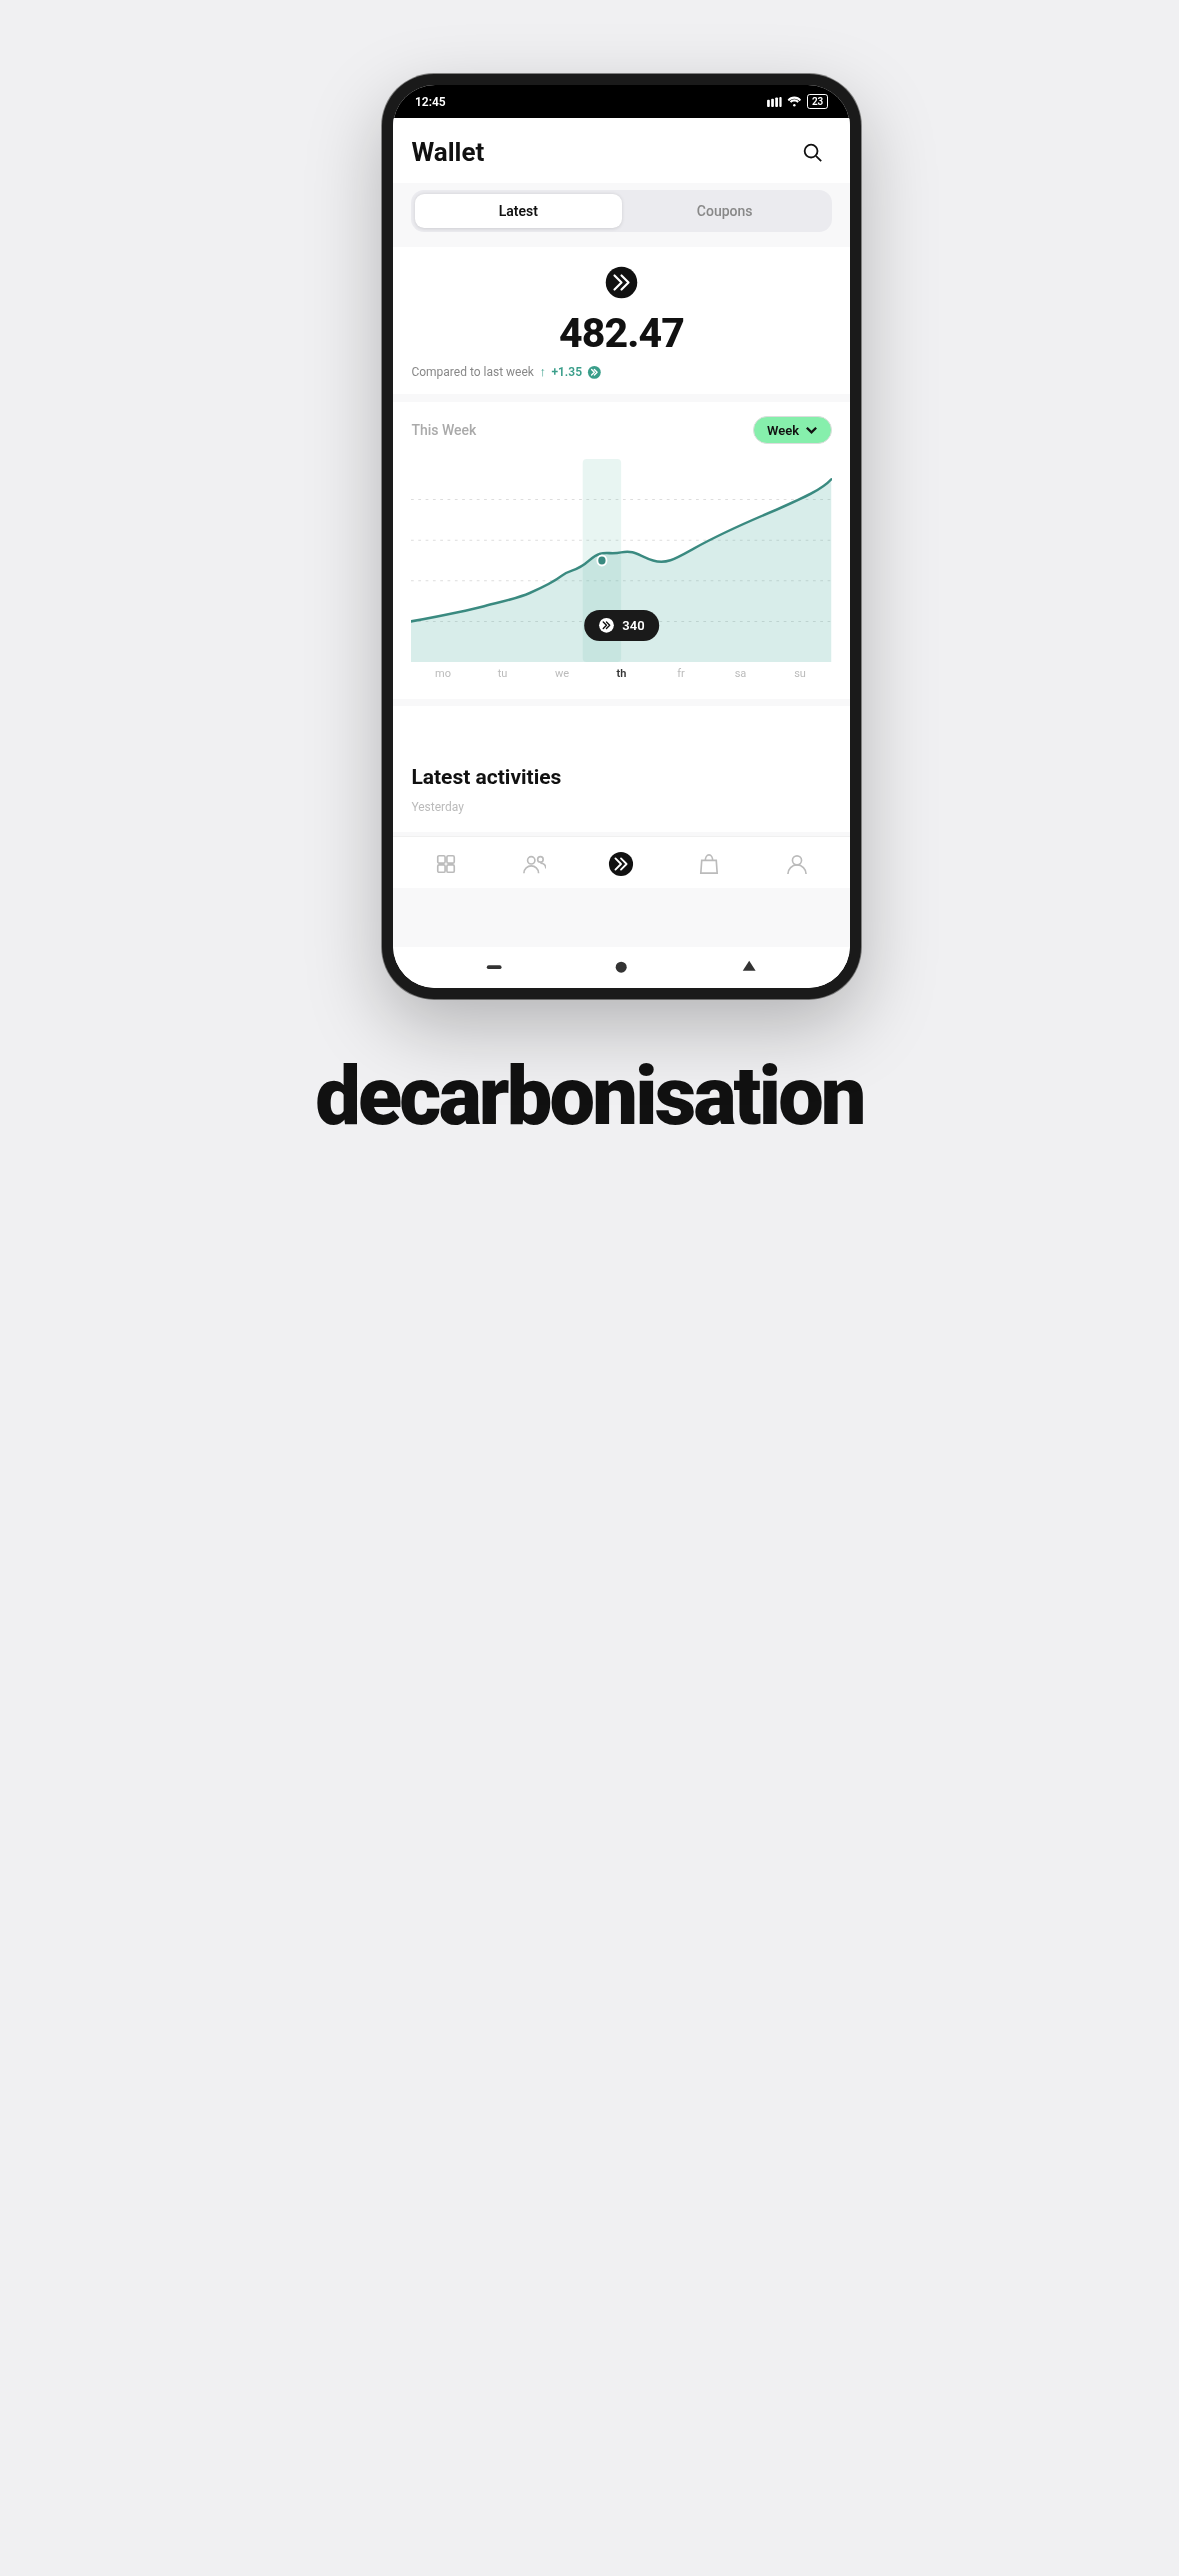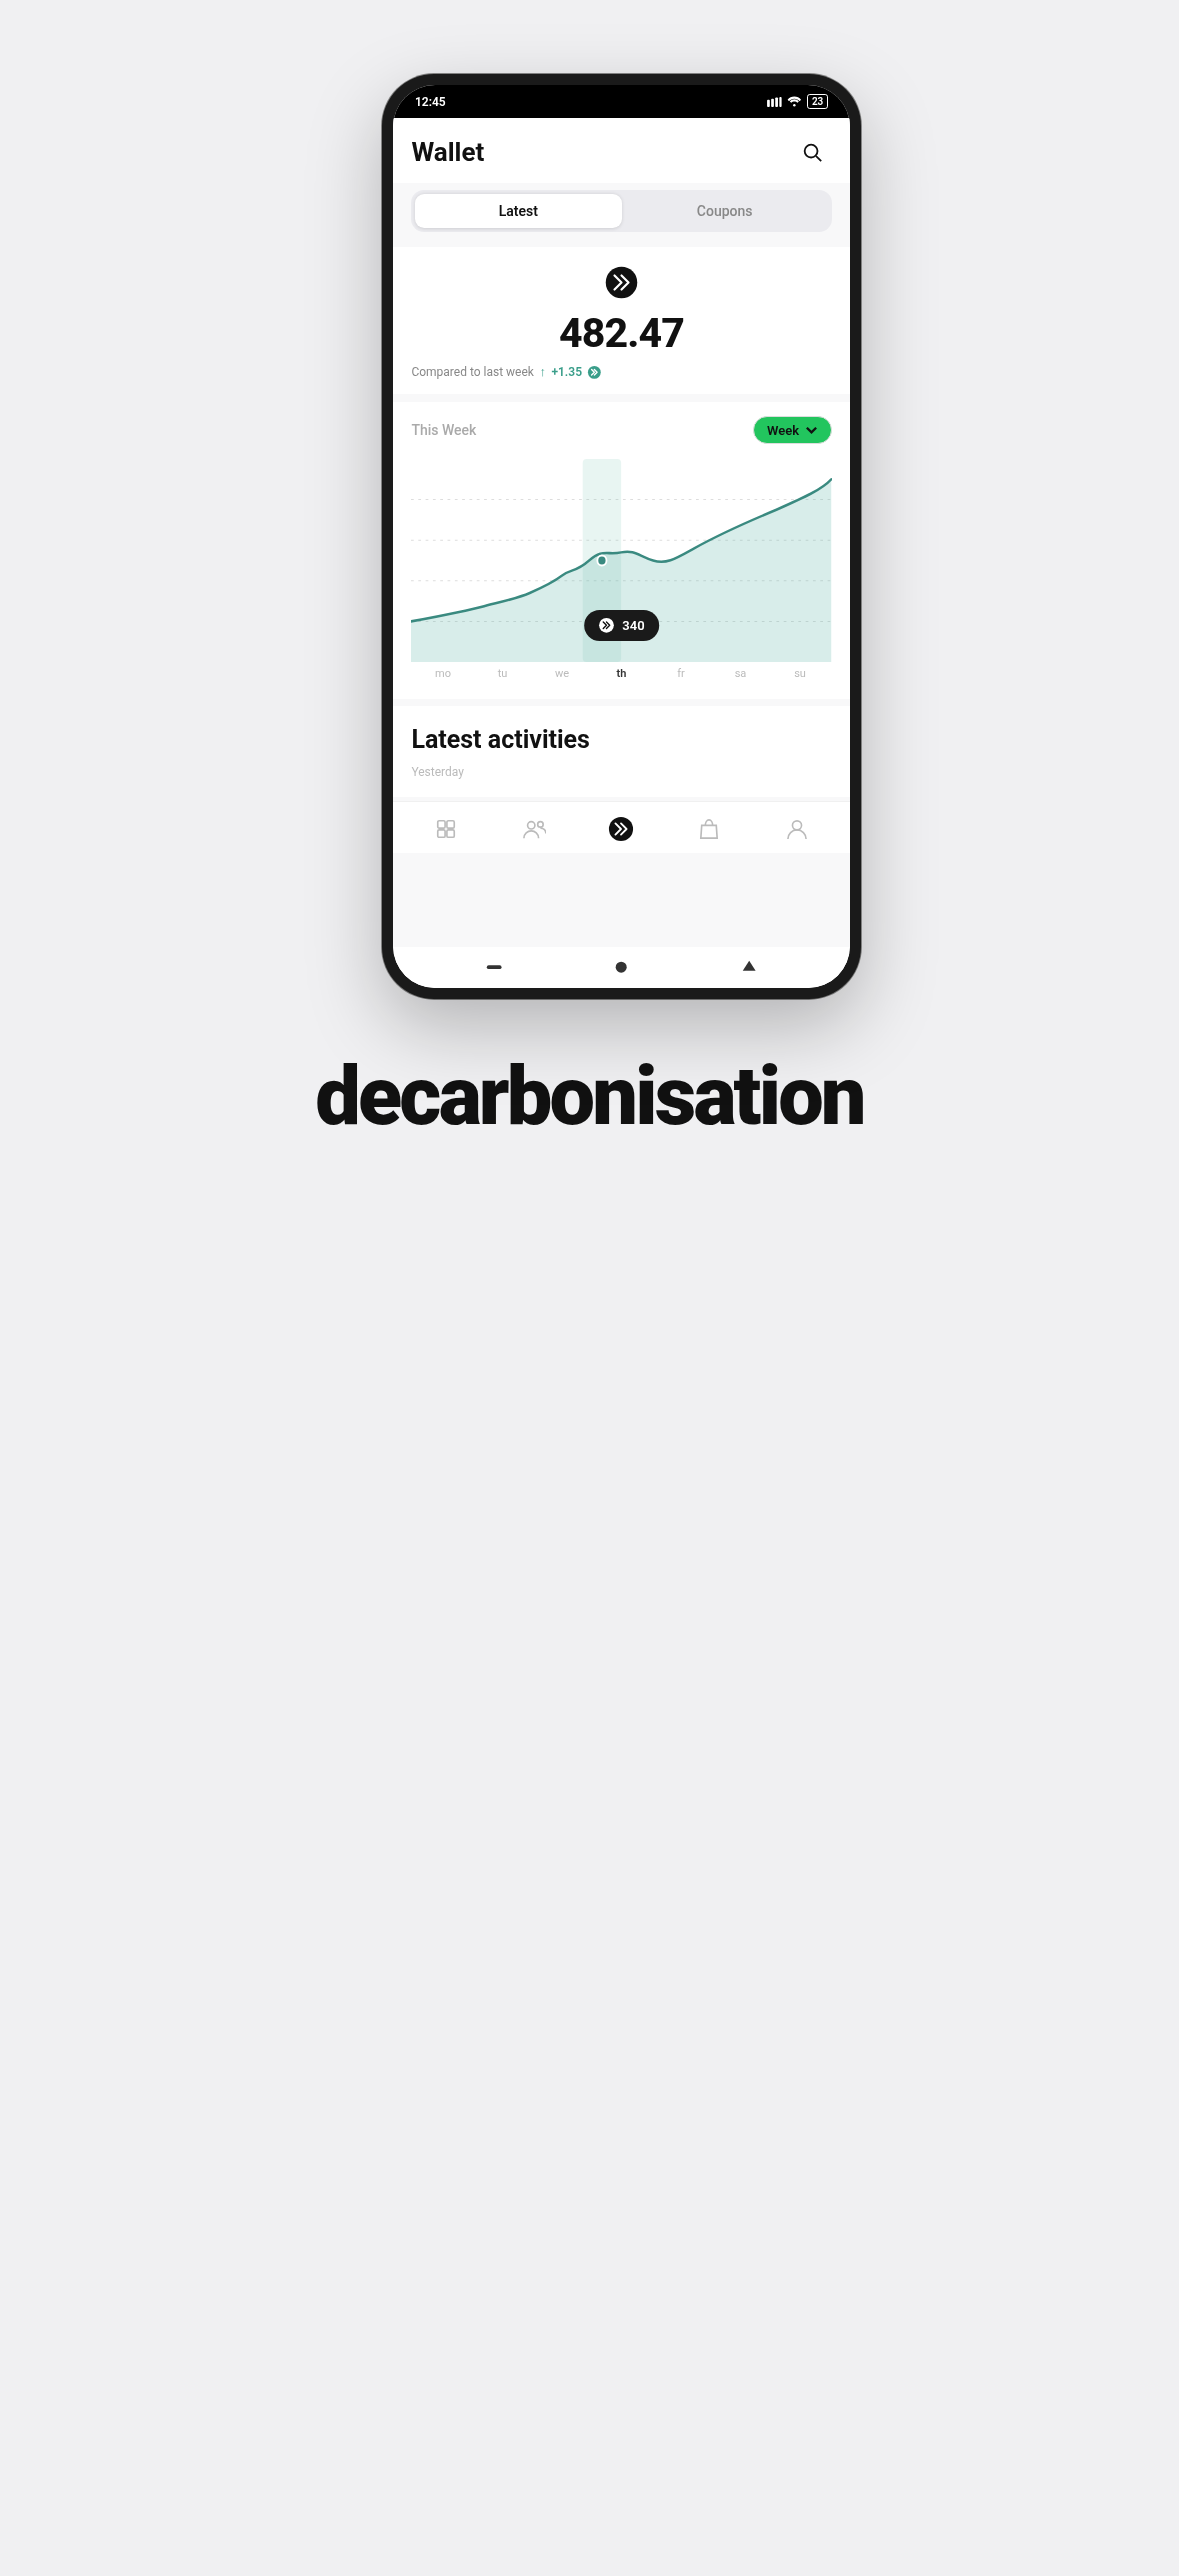--- a/index.html
+++ b/index.html
@@ -182,21 +182,21 @@
     }
     .this-week-label {
       font-size: 14px;
       color: #aaa;
       font-weight: 500;
     }
     .week-dropdown {
       display: flex;
       align-items: center;
       gap: 5.5px;
-      background: #22c55e;
+      background: #86efac;
       border: 0.9px solid #ddd;
       border-radius: 18.4px;
       padding: 5.5px 13px;
       font-size: 13px;
       font-weight: 600;
       color: #111;
       cursor: pointer;
     }
     .week-dropdown svg {
       width: 13px;
@@ -239,24 +239,25 @@
       color: #bbb;
     }
     .chart-day { flex: 1; text-align: center; }
     .chart-day.active { color: #333; font-weight: 600; }
     
     .activities-section {
       background: #fff;
       padding: 18.4px 18.4px 11px 18.4px;
     }
     .activities-title {
-      font-size: 25px;
+      font-size: 21px;
       font-weight: 700;
       color: #111;
       margin-bottom: 11px;
+      margin-top: 40px;
     }
     .yesterday-label {
       font-size: 12px;
       color: #bbb;
       margin-bottom: 7.4px;
     }
     
     .bottom-nav {
       background: #fff;
       display: flex;

